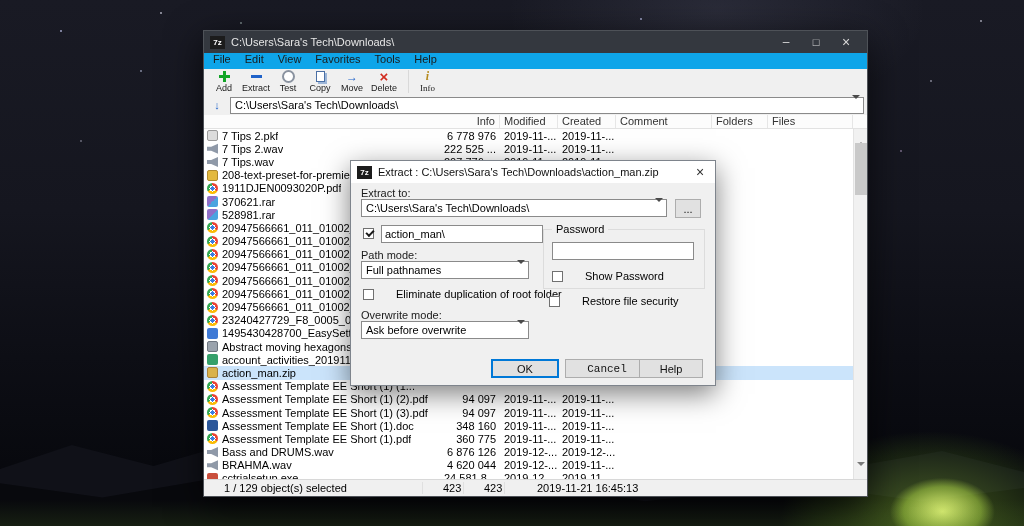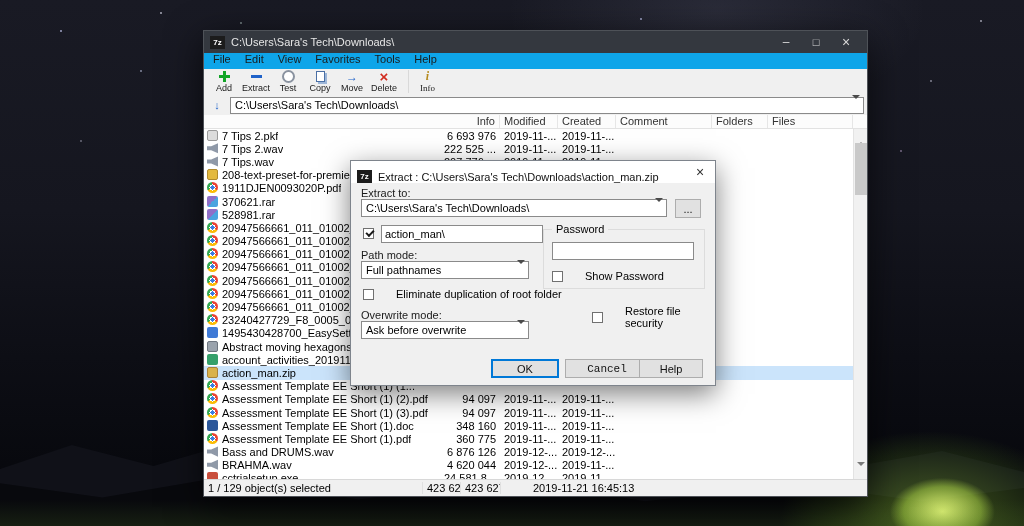--- a/index.html
+++ b/index.html
@@ -74,21 +74,21 @@
   .col-h:nth-child(4){ width:58px; }
   .col-h:nth-child(5){ width:96px; }
   .col-h:nth-child(6){ width:56px; }
   .col-h:nth-child(7){ flex:1; }
 
   .list-area { flex:1; background:#fff; position:relative; overflow:hidden; }
   .rows { position:absolute; left:0; top:0; right:14px; bottom:0; }
   .file-row { display:flex; height:13.2px; align-items:center; white-space:nowrap; }
   .file-row.selected { background:#cbe4fb; }
   .cell { font-size:11px; line-height:12px; overflow:hidden; }
-  .cell.c-name { width:232px; display:flex; gap:4px; padding-left:3px; }
+  .cell.c-name { width:232px; display:flex; align-items:center; gap:4px; padding-left:3px; }
   .cell.c-size { width:64px; text-align:right; padding-right:4px; }
   .cell.c-mod { width:58px; padding-left:4px; }
   .cell.c-created { width:58px; padding-left:4px; }
   .fic { width:11px; height:11px; flex:0 0 11px; border-radius:2px; }
   .fname { overflow:hidden; text-overflow:clip; }
   .pkf-file-icon { background:#dcdcdc; border:1px solid #9a9a9a; }
   .wav-file-icon { background:#8f99a8; clip-path:polygon(0% 32%,38% 32%,100% 4%,100% 96%,38% 68%,0% 68%); border-radius:0; }
   .archive-file-icon { background:#e3b93e; border:1px solid #b08a2c; }
   .chrome-file-icon { border-radius:50%;
     background:radial-gradient(circle, #3a7de0 0 27%, #ffffff 27% 40%, rgba(255,255,255,0) 40%),
@@ -102,30 +102,30 @@
   .exe-file-icon { background:#c94f3d; }
 
   .vscroll { position:absolute; right:0; top:0; bottom:0; width:14px; background:#f1f1f1; border-left:1px solid #e3e3e3; }
   .scroll-arrow { position:absolute; left:0; width:14px; height:14px; display:flex; align-items:center; justify-content:center; }
   .scroll-arrow.up { top:0; } .scroll-arrow.down { bottom:0; }
   .scroll-up-icon::before { content:""; border:4px solid transparent; border-bottom-color:#7a7a7a; margin-bottom:4px; }
   .scroll-down-icon::before { content:""; border:4px solid transparent; border-top-color:#7a7a7a; margin-top:4px; }
   .scroll-thumb { position:absolute; left:1px; top:14px; width:12px; height:52px; background:#c9c9c9; }
 
   .statusbar { height:17px; flex:0 0 17px; background:#f0f0f0; border-top:1px solid #d8d8d8; display:flex; align-items:center; font-size:11px; }
-  .sb-cell { padding:0 4px; white-space:nowrap; overflow:hidden; }
+  .sb-cell { padding:0 20px; white-space:nowrap; overflow:hidden; }
   .sb-1 { flex:0 0 218px; }
   .sb-2 { flex:0 0 38px; text-align:right; border-left:1px solid #e0e0e0; }
   .sb-3 { flex:0 0 40px; text-align:right; border-left:1px solid #e0e0e0; }
   .sb-4 { flex:1; padding-left:32px; border-left:1px solid #e0e0e0; }
 
   
   .dialog { position:absolute; left:350px; top:160px; width:366px; height:226px; background:#f0f0f0;
     border:1px solid #7e848c; box-shadow:0 8px 26px rgba(0,0,0,.5); z-index:2; }
-  .dlg-title { height:22px; background:#fff; display:flex; align-items:flex-end; padding:0 0 0 6px; }
+  .dlg-title { height:22px; background:#fff; display:flex; align-items:center; padding:0 0 0 6px; }
   .dlg-title-text { flex:1; font-size:11px; color:#111; white-space:nowrap; overflow:hidden; }
   .dlg-close { width:30px; height:22px; display:flex; align-items:center; justify-content:center; color:#333; }
   .dlg-body { position:relative; height:204px; font-size:11px; }
   .dlg-label { position:absolute; color:#1a1a1a; }
   .combo { position:absolute; height:18px; background:#fff; border:1px solid #8a8a8a; display:flex; align-items:center; }
   .combo .val { flex:1; padding-left:4px; white-space:nowrap; overflow:hidden; }
   .btn { position:absolute; height:19px; background:#e1e1e1; border:1px solid #adadad;
     display:flex; align-items:center; justify-content:center; font-size:11px; color:#111; }
   .btn.default { border:2px solid #0078d7; }
   .cb { position:relative; width:11px; height:11px; background:#fff; border:1px solid #707070; flex:0 0 11px; }
@@ -241,21 +241,21 @@
   <span class="col-h">Files</span>
 </div>
 
     <div class="list-area">
       <div class="rows">
   <div class="file-row">
     <span class="cell c-name">
       <span class="fic pkf-file-icon"></span>
       <span class="fname">7 Tips 2.pkf</span>
     </span>
-    <span class="cell c-size">6 693 976</span>
+    <span class="cell c-size">6 778 976</span>
     <span class="cell c-mod">2019-11-...</span>
     <span class="cell c-created">2019-11-...</span>
   </div>
 
   <div class="file-row">
     <span class="cell c-name">
       <span class="fic wav-file-icon"></span>
       <span class="fname">7 Tips 2.wav</span>
     </span>
     <span class="cell c-size">222 525 ...</span>
@@ -579,21 +579,21 @@
       </div>
 
       <span class="dlg-label" style="left:10px; top:126px;">Overwrite mode:</span>
       <div class="combo" style="left:10px; top:138px; width:168px;">
         <span class="val">Ask before overwrite</span>
         <span class="chev">
             <span class="chevron-down-icon"></span>
           </span>
       </div>
 
-      <div class="cb-row" style="left:198px; top:122px;margin-left:43px;">
+      <div class="cb-row" style="left:198px; top:112px;">
         <span class="cb"></span>
         <span>Restore file security</span>
       </div>
 
       <span class="btn default" style="left:140px; top:176px; width:68px;">OK</span>
       <span class="btn" style="left:214px; top:176px; width:84px;font-family:Liberation Mono, monospace;">Cancel</span>
       <span class="btn" style="left:288px; top:176px; width:64px;">Help</span>
     </div>
   </div>
 </div>

